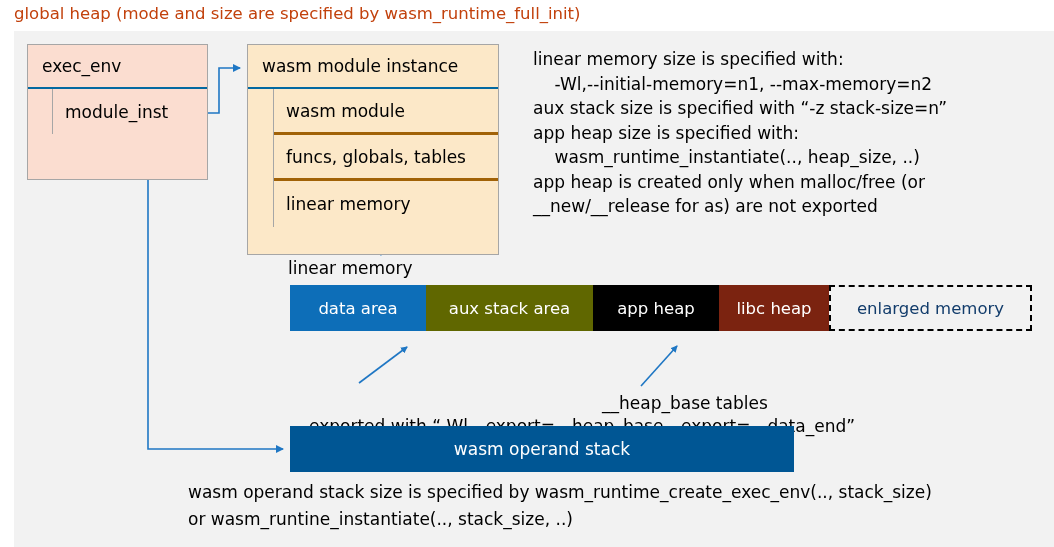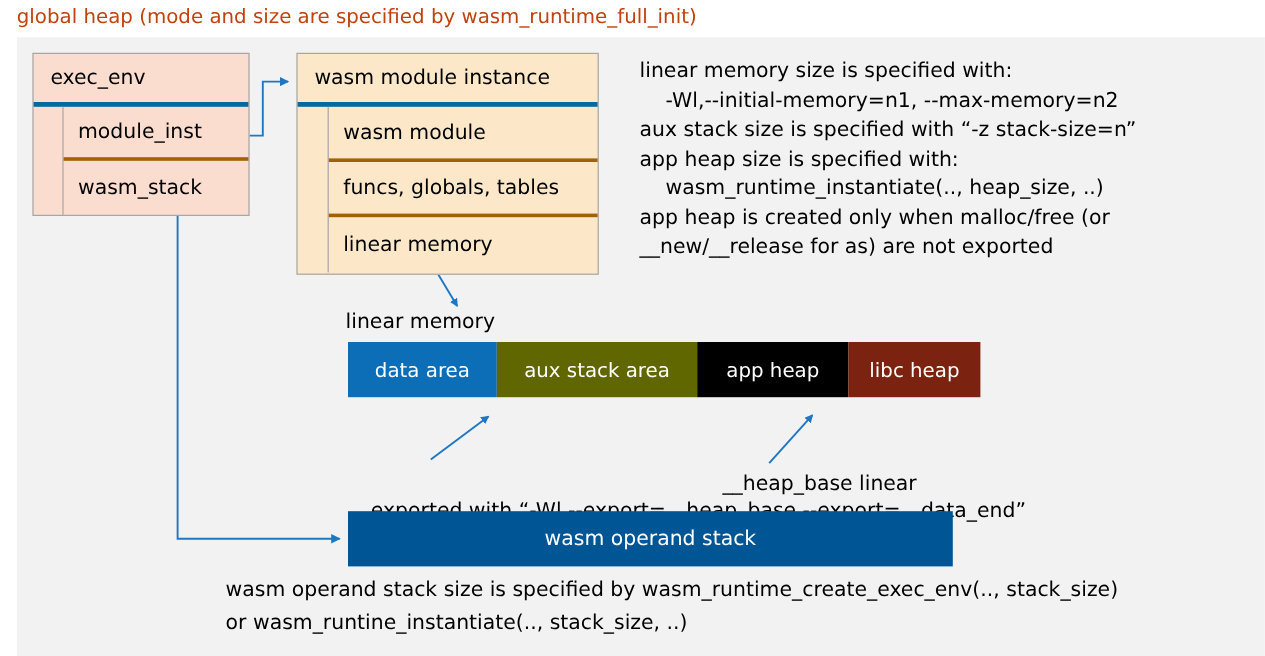--- a/index.html
+++ b/index.html
@@ -36,21 +36,21 @@
   }
 
   
   .struct-box {
     position: absolute;
     box-sizing: border-box;
     border: 1px solid #a6a6a6;
   }
   .struct-head {
     box-sizing: border-box;
-    border-bottom: 4px solid #0369a1;
+    border-bottom: 2px solid #0369a1;
     display: flex;
     align-items: center;
     padding-left: 14px;
     font-size: 17px;
     white-space: nowrap;
   }
   .struct-body {
     display: flex;
   }
   .struct-gutter {
@@ -77,21 +77,21 @@
     width: 181px; height: 136px;
     background: #fbddd0;
   }
   #exec-env-box .struct-head { height: 44px; }
   #exec-env-box .struct-gutter { width: 25px; }
   #exec-env-box .struct-row { height: 45px; }
 
   
   #module-inst-box {
     left: 233px; top: 13px;
-    width: 252px; height: 185px;
+    width: 252px; height: 211px;
     background: #fce8c8;
   }
   #module-inst-box .struct-head { height: 44px; }
   #module-inst-box .struct-gutter { width: 26px; }
   #module-inst-box .struct-row { height: 46px; }
 
   
   #spec-note {
     position: absolute;
     left: 519px;
@@ -200,21 +200,20 @@
 
     <path d="M627,355 L663,315" fill="none" stroke="#1f77c4" stroke-width="1.6" marker-end="url(#ah2)"></path>
   </svg>
 
   <div class="struct-box" id="exec-env-box">
     <div class="struct-head">exec_env</div>
     <div class="struct-body">
       <div class="struct-gutter"></div>
       <div class="struct-rows">
         <div class="struct-row">module_inst</div>
-        <div class="struct-row">wasm_stack</div>
       </div>
     </div>
   </div>
 
   <div class="struct-box" id="module-inst-box">
     <div class="struct-head">wasm module instance</div>
     <div class="struct-body">
       <div class="struct-gutter"></div>
       <div class="struct-rows">
         <div class="struct-row">wasm module</div>
@@ -227,26 +226,27 @@
   <div id="spec-note">linear memory size is specified with:
     -Wl,--initial-memory=n1, --max-memory=n2
 aux stack size is specified with “-z stack-size=n”
 app heap size is specified with:
     wasm_runtime_instantiate(.., heap_size, ..)
 app heap is created only when malloc/free (or
 __new/__release for as) are not exported</div>
 
   <div id="linmem-label">linear memory</div>
   <div id="memory-bar">
-      <div class="mem-seg" style="width: 124px; background: rgb(13, 110, 184); color: rgb(255, 255, 255);">data area</div>
+      <div class="mem-seg" style="width: 136px; background: rgb(13, 110, 184); color: rgb(255, 255, 255);">data area</div>
       <div class="mem-seg" style="width: 167px; background: rgb(96, 103, 0); color: rgb(255, 255, 255);">aux stack area</div>
       <div class="mem-seg" style="width: 126px; background: #000000; color: rgb(255, 255, 255);">app heap</div>
       <div class="mem-seg" style="width: 110px; background: rgb(123, 35, 16); color: rgb(255, 255, 255);">libc heap</div>
+      <div class="mem-seg dashed" style="width: 203px;">enlarged memory</div>
     </div>
 
-  <div class="anno" id="anno-heap-base">__heap_base linear</div>
+  <div class="anno" id="anno-heap-base">__heap_base tables</div>
   <div class="anno" id="anno-exported">exported with “-Wl,--export=__heap_base,--export=__data_end”</div>
 
   <div id="operand-stack-box">wasm operand stack</div>
   <div id="operand-note">wasm operand stack size is specified by wasm_runtime_create_exec_env(.., stack_size)
 or wasm_runtine_instantiate(.., stack_size, ..)</div>
 
 </div>
 
 </body></html>

